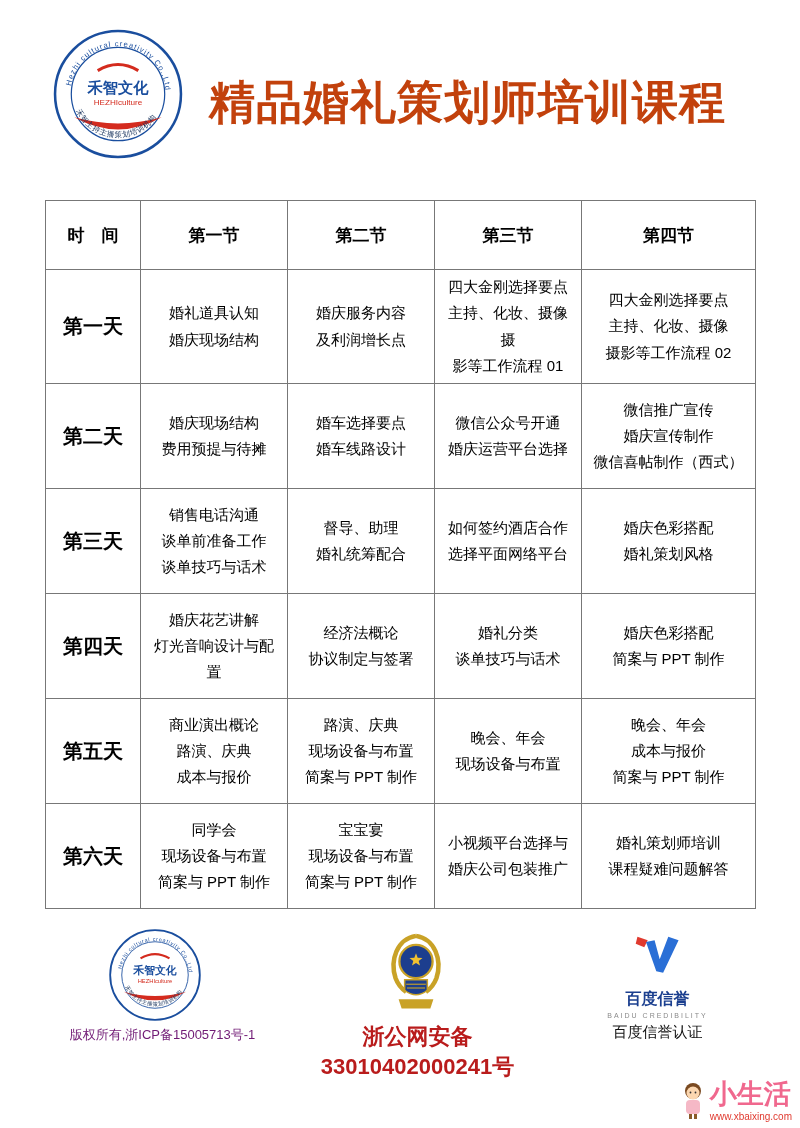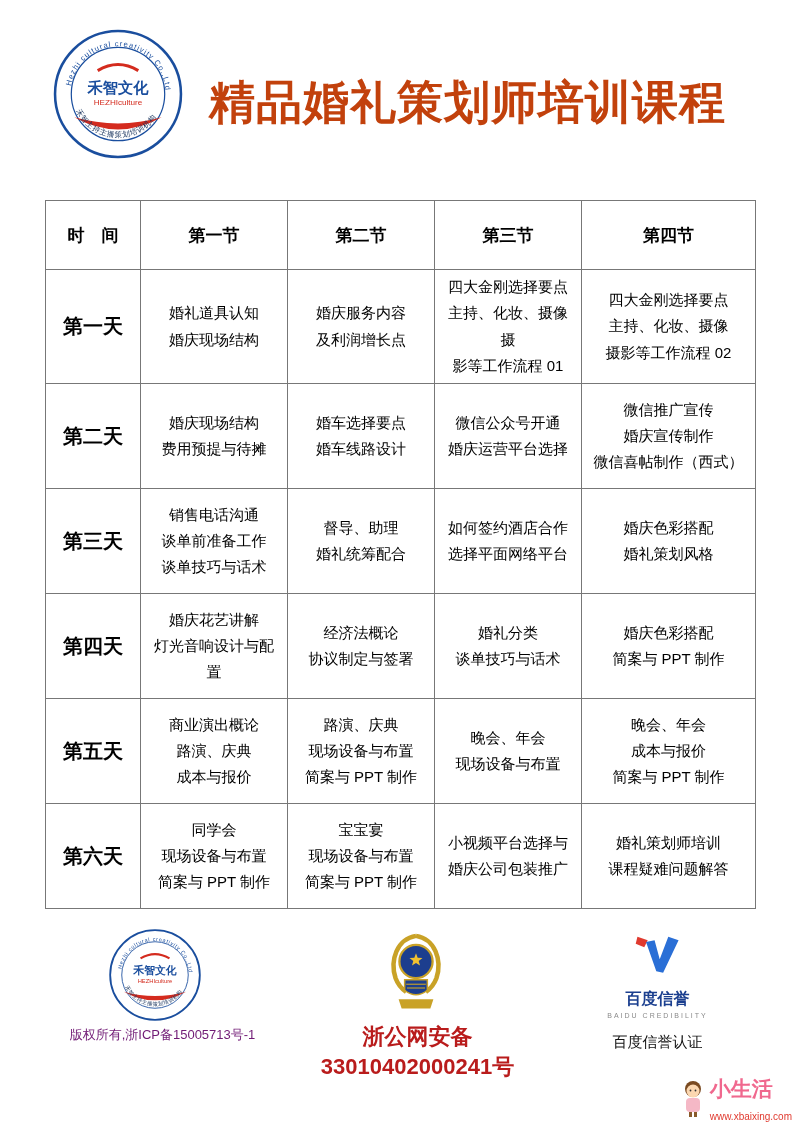--- a/index.html
+++ b/index.html
@@ -49,31 +49,31 @@
     position:absolute;left:300px;top:1022px;width:235px;
     text-align:center;font-size:22px;font-weight:bold;color:#b91c1c;
   }
   .baidu-block{
     position:absolute;left:585px;top:933px;width:145px;
     text-align:center;
   }
   .baidu-icon{width:48px;height:42px;display:inline-block;}
   .baidu-cn{font-size:16px;font-weight:bold;color:#1b3f8f;margin-top:10px;}
   .baidu-en{font-size:7px;letter-spacing:2px;color:#8a8a8a;margin-top:2px;}
-  .baidu-cert{font-size:15px;color:#111;margin-top:14px;}
+  .baidu-cert{font-size:15px;color:#111;margin-top:4px;}
 
   
   .watermark{
     position:absolute;right:8px;bottom:6px;
     display:flex;align-items:center;gap:4px;
   }
   .wm-kid{width:26px;height:38px;}
   .wm-texts{display:flex;flex-direction:column;align-items:flex-start;line-height:1.1;}
-  .wm-name{font-size:21px;font-weight:bold;color:#f0688e;}
-  .wm-url{font-size:10px;color:#e03a2f;margin-top:11px;}
+  .wm-name{font-size:27px;font-weight:bold;color:#f0688e;}
+  .wm-url{font-size:10px;color:#e03a2f;margin-top:1px;}
 
   svg text{font-family:"Liberation Sans", sans-serif;}
 </style>
 </head>
 <body>
 
 <div class="page">
 
   <div class="logo-header">
     <svg viewBox="0 0 130 130" width="132" height="132">

